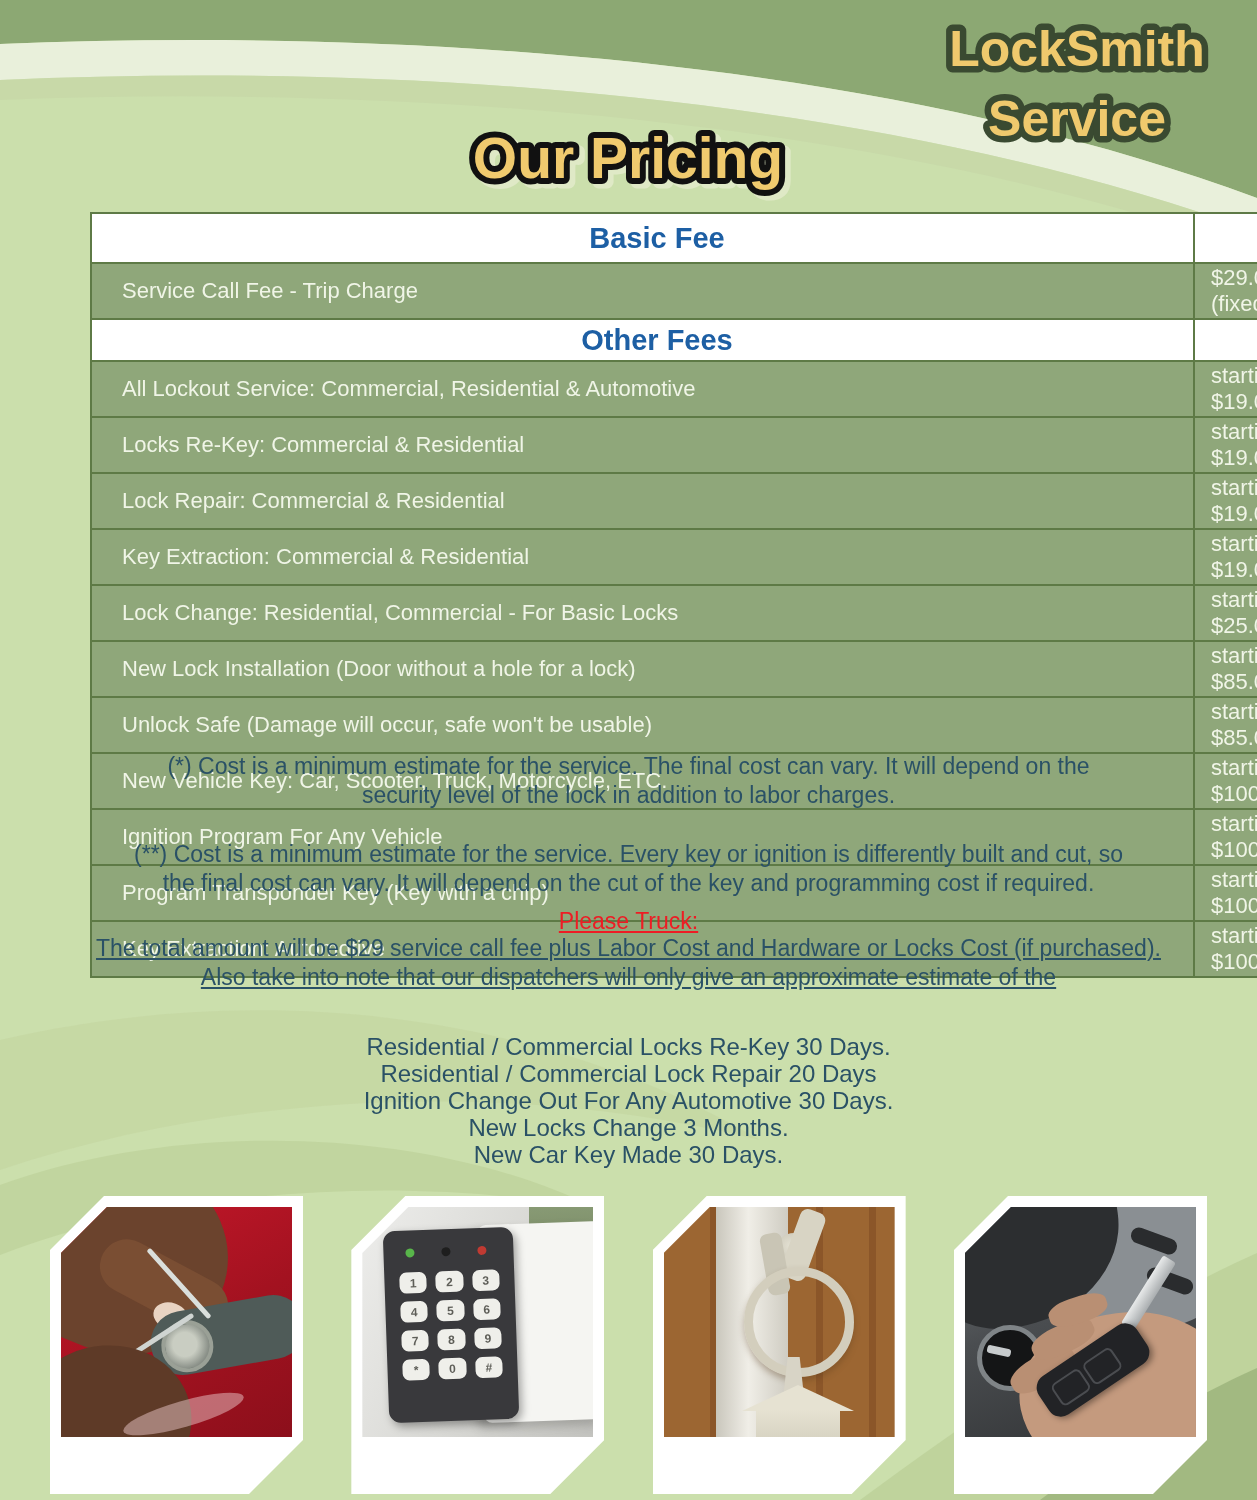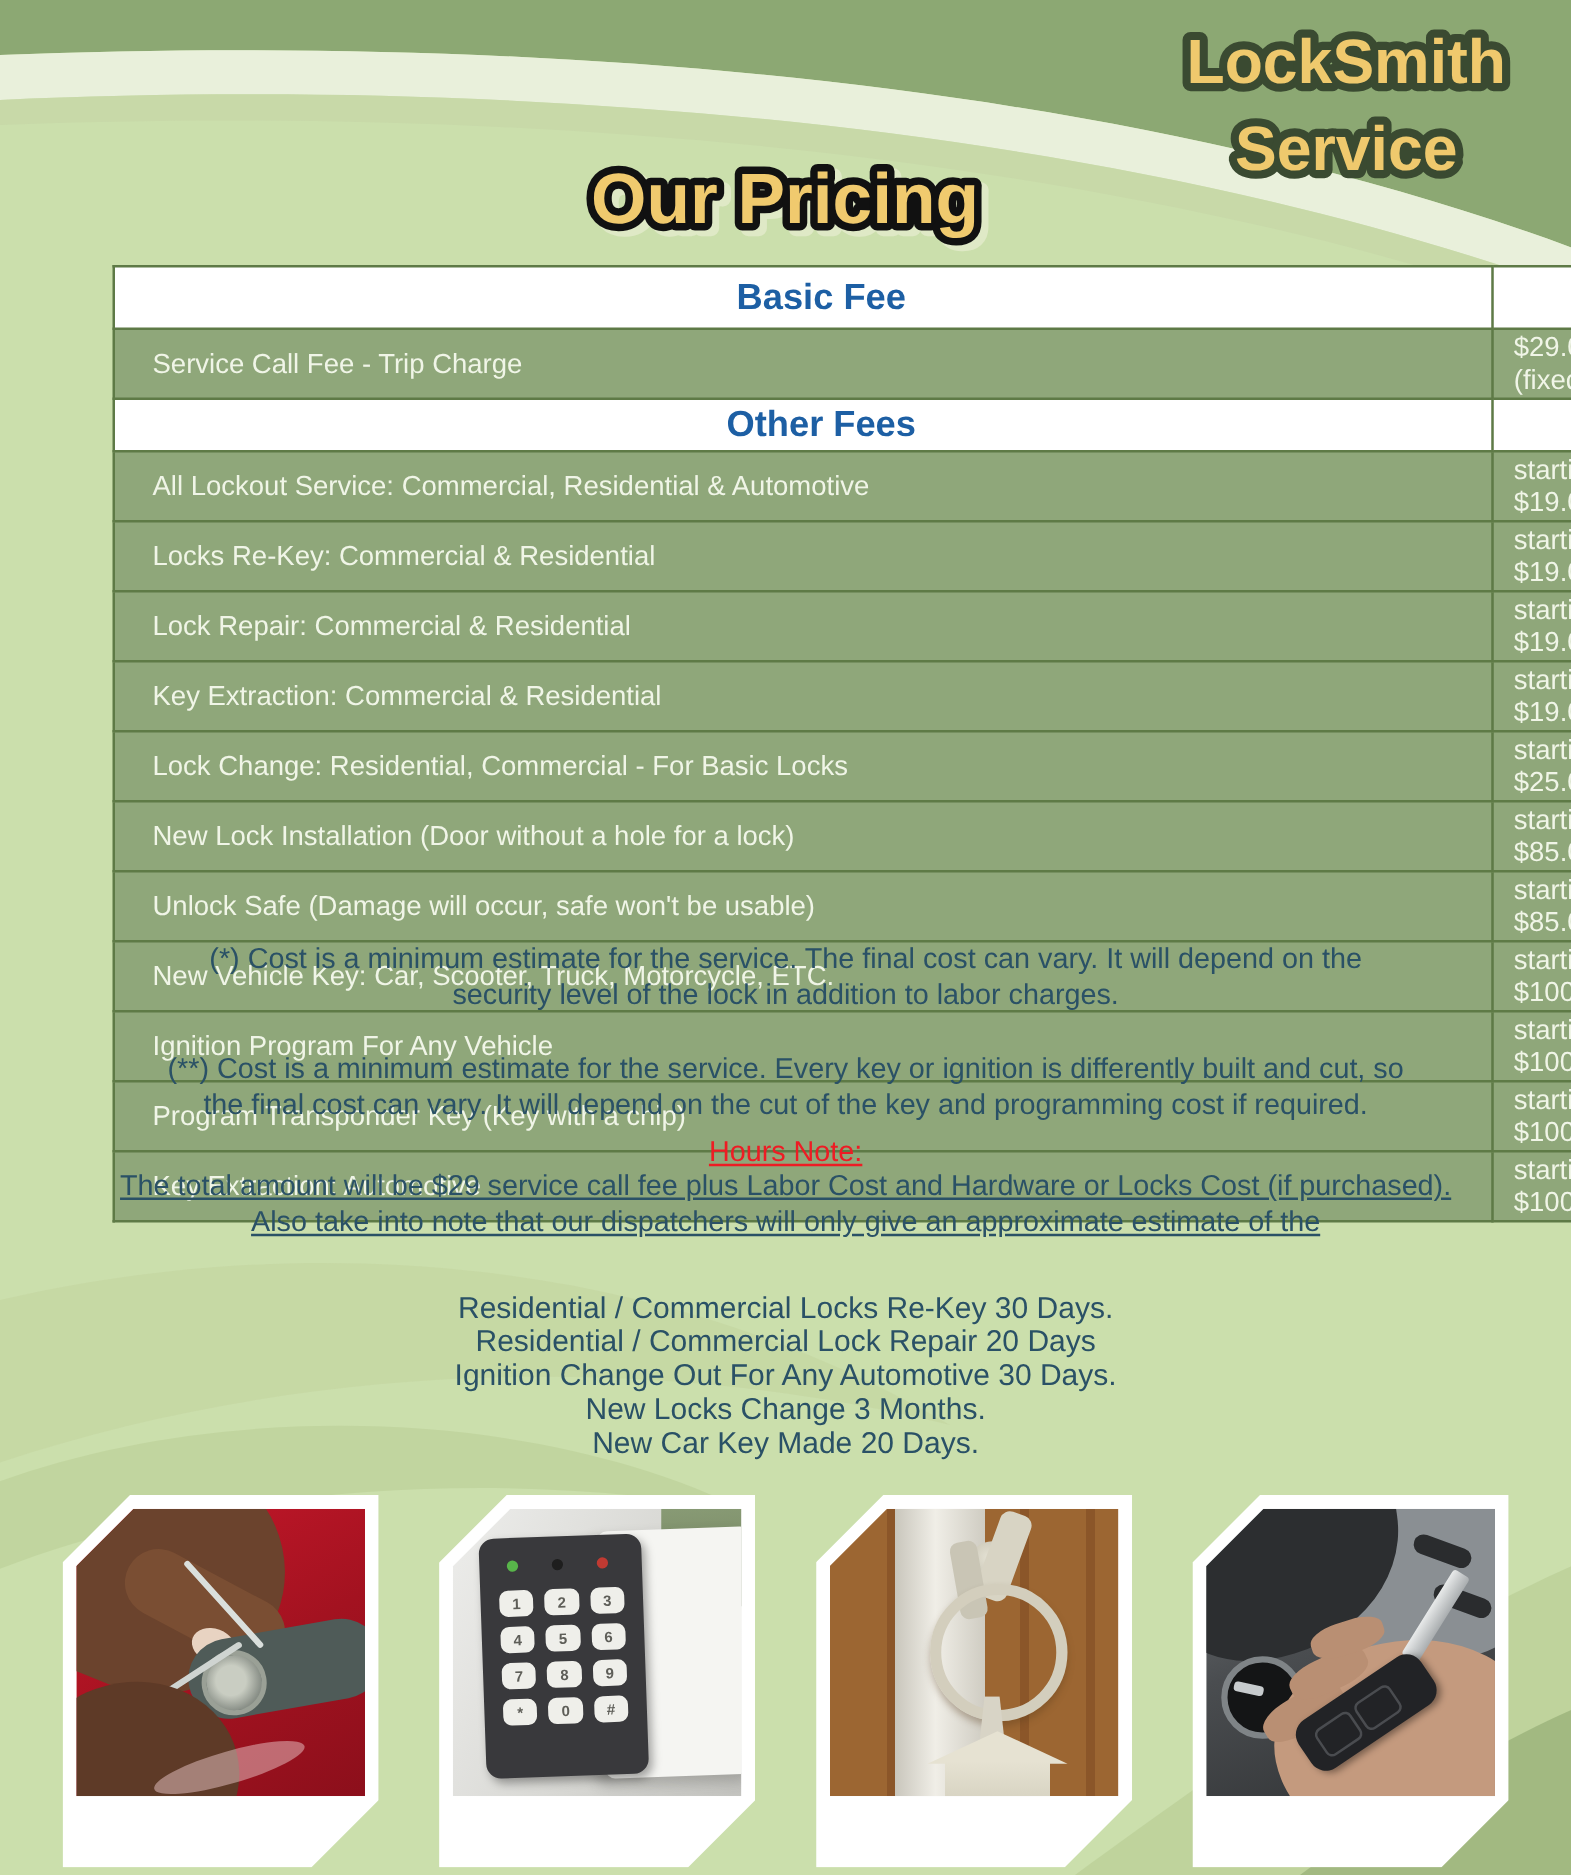--- a/index.html
+++ b/index.html
@@ -225,32 +225,32 @@
   </table>
 
   <div class="centerwrap fn2">
     <p>(**) Cost is a minimum estimate for the service. Every key or ignition is differently built and cut, so the final cost can vary. It will depend on the cut of the key and programming cost if required.</p>
   </div>
   <div class="centerwrap fn1">
     <p>(*) Cost is a minimum estimate for the service. The final cost can vary. It will depend on the security level of the lock in addition to labor charges.</p>
   </div>
 
   <div class="centerwrap note-label">
-    <span class="red-label">Hours Note:</span>
+    <span class="red-label">Please Truck:</span>
   </div>
   <div class="centerwrap note-body">
     <p>The total amount will be $29 service call fee plus Labor Cost and Hardware or Locks Cost (if purchased). Also take into note that our dispatchers will only give an approximate estimate of the</p>
   </div>
 
   <div class="centerwrap warranty-list">
     <div>Residential / Commercial Locks Re-Key 30 Days.</div>
     <div>Residential / Commercial Lock Repair 20 Days</div>
     <div>Ignition Change Out For Any Automotive 30 Days.</div>
     <div>New Locks Change 3 Months.</div>
-    <div>New Car Key Made 20 Days.</div>
+    <div>New Car Key Made 30 Days.</div>
   </div>
 
   <div class="photos">
 
     <div class="frame">
       <div class="photo p1">
         <div class="p1-hand"></div>
         <div class="p1-finger"></div>
         <div class="p1-nail"></div>
         <div class="p1-lock">

